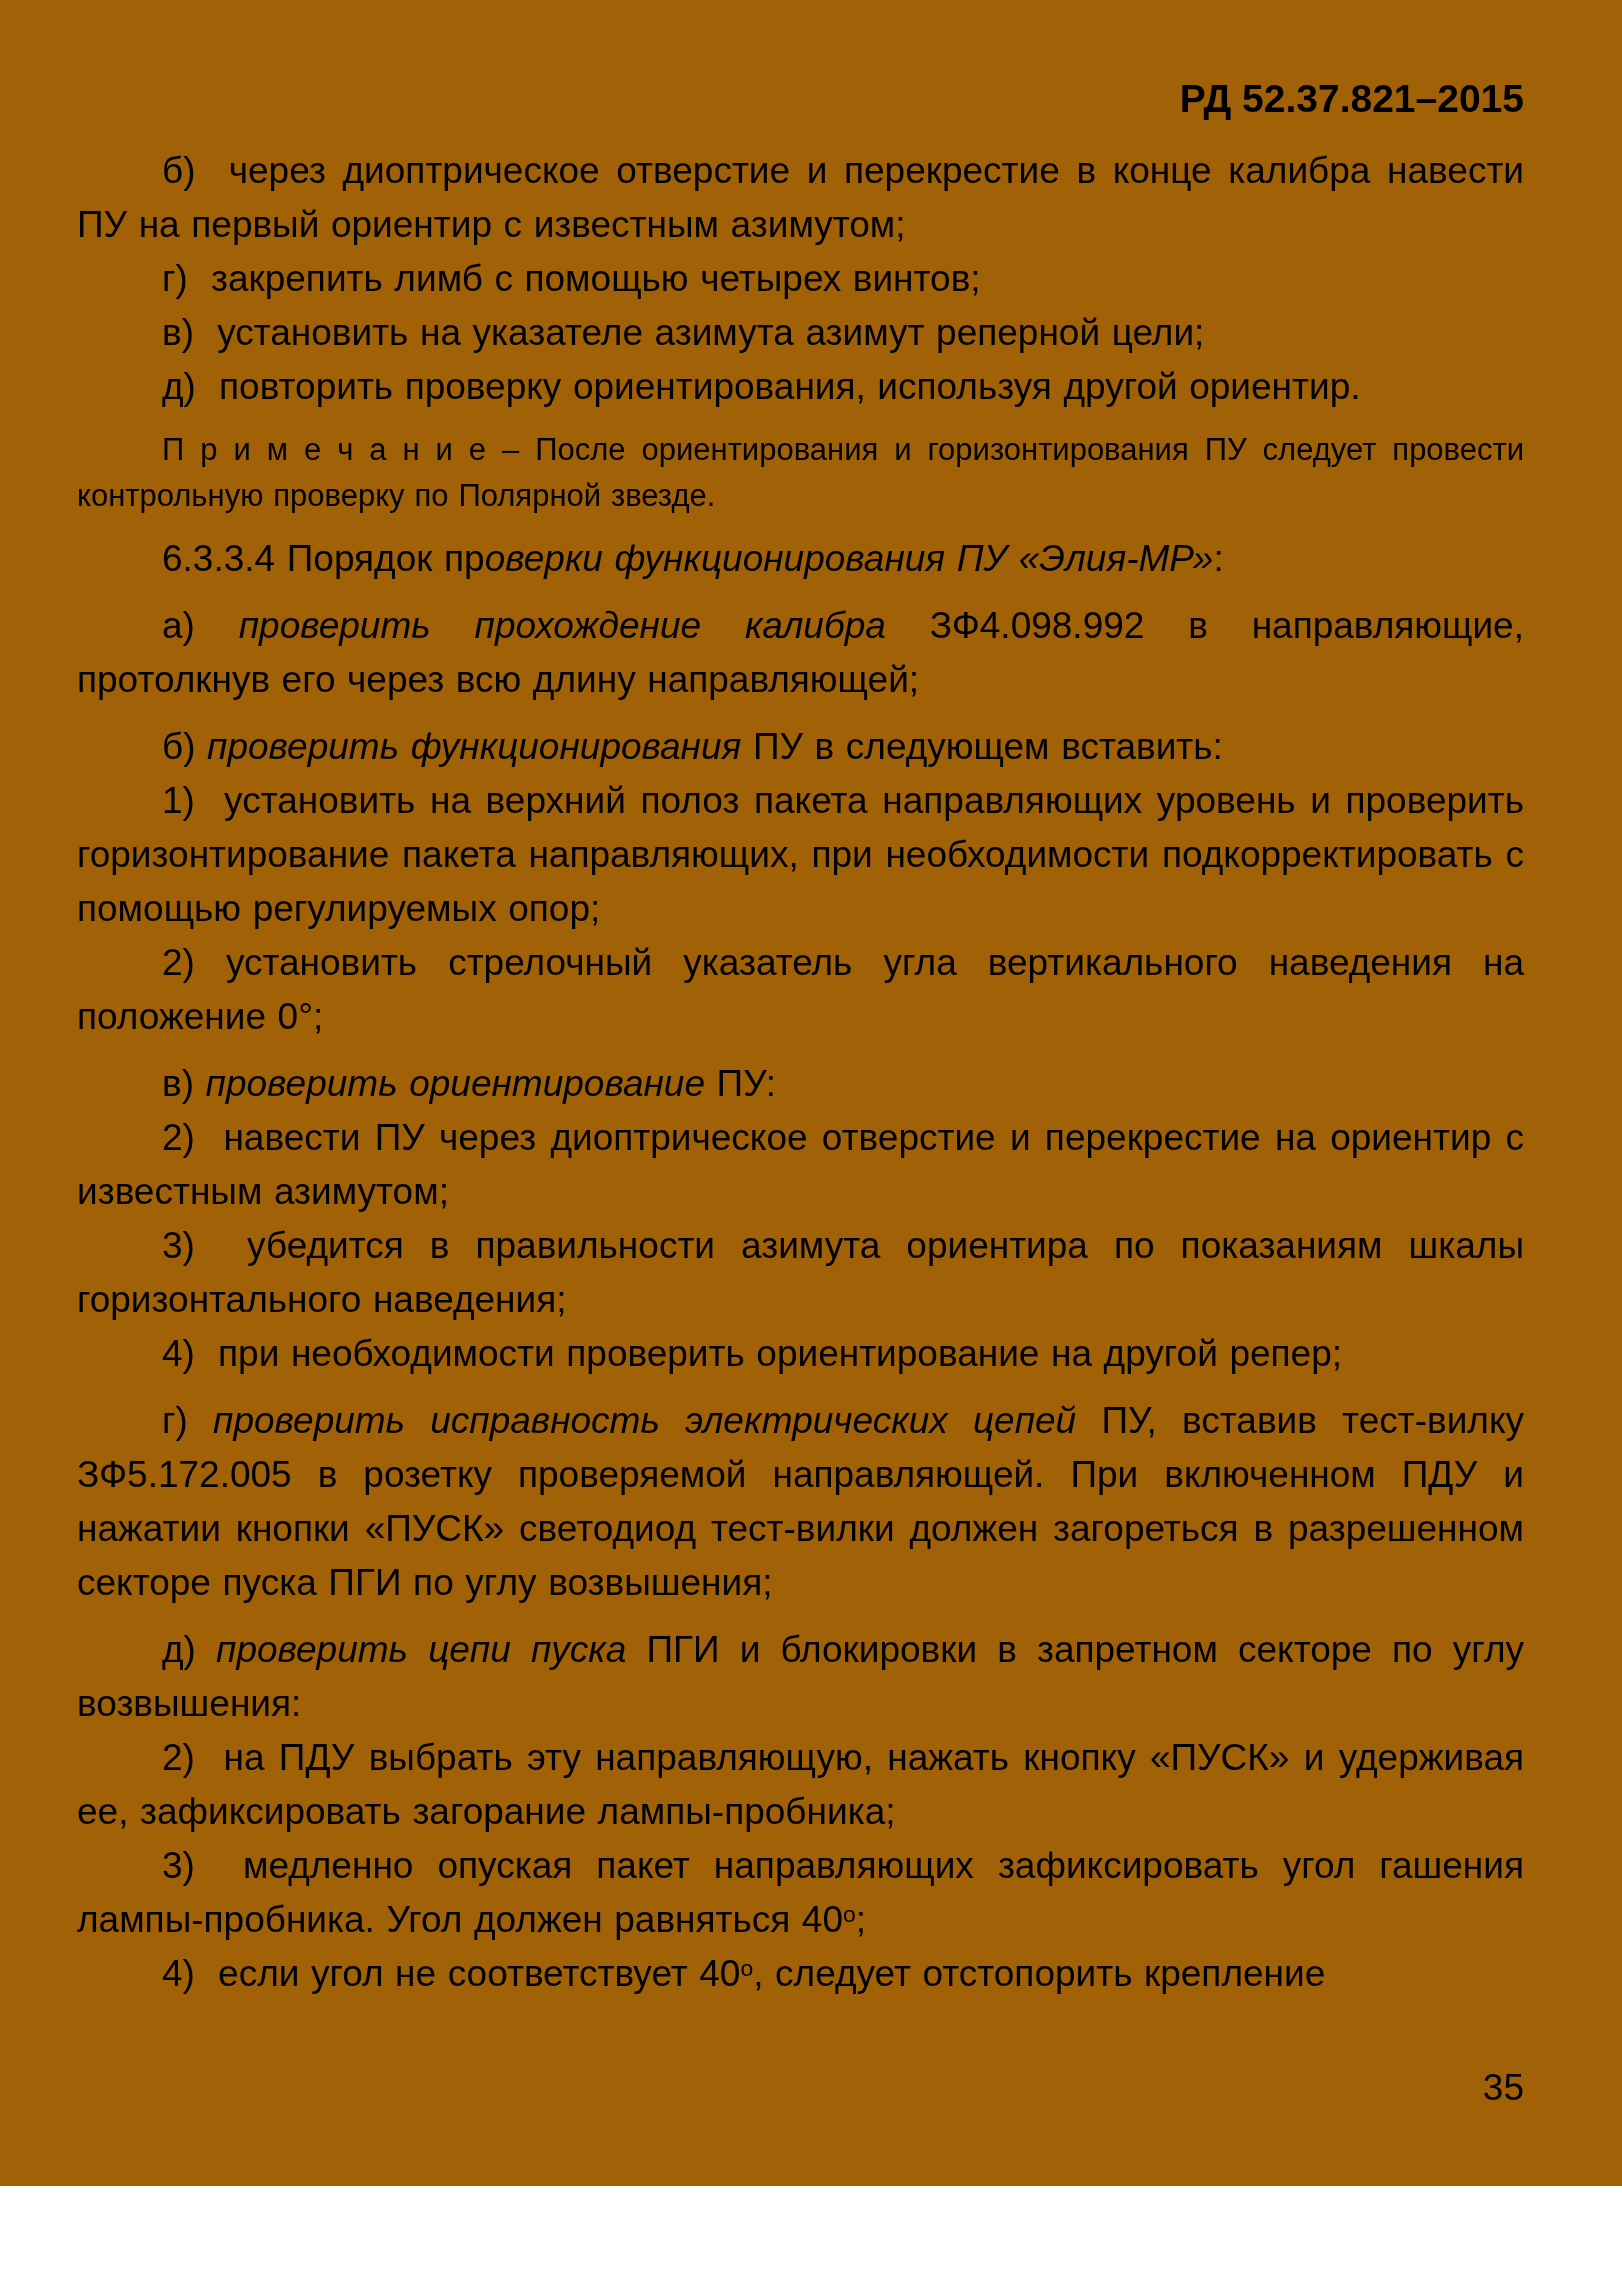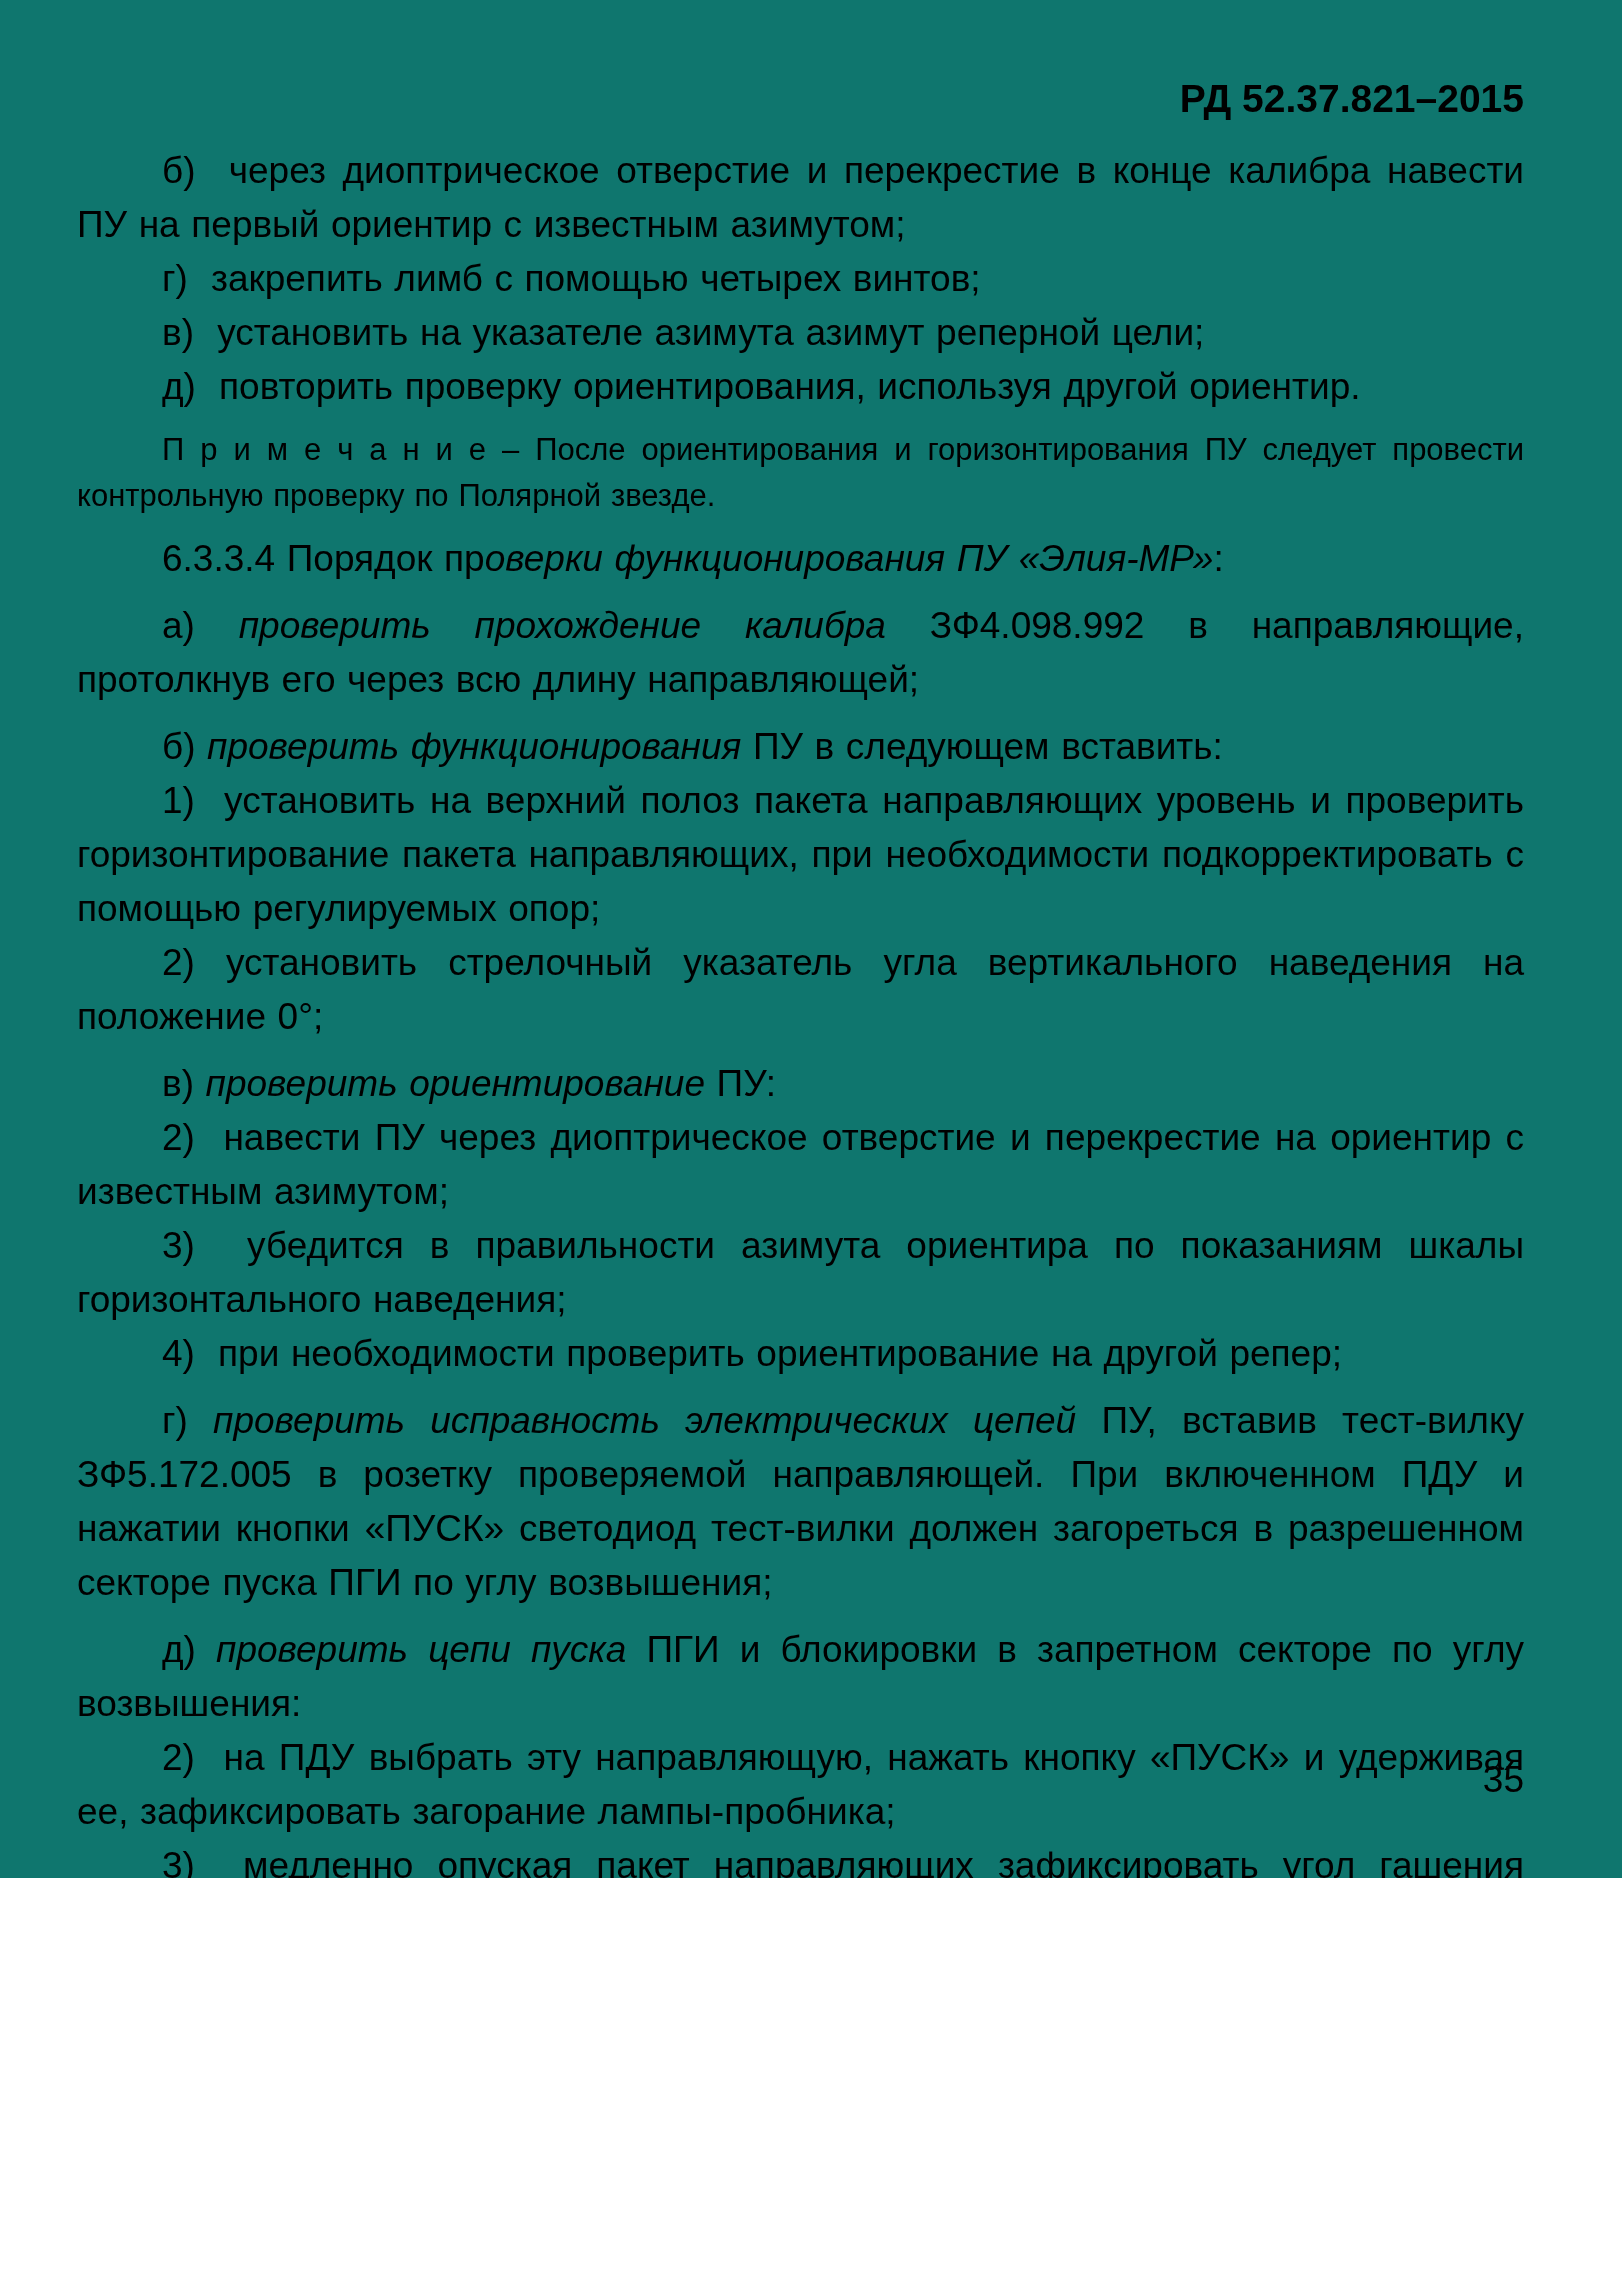--- a/index.html
+++ b/index.html
@@ -3,22 +3,22 @@
 <meta charset="utf-8">
 <style>
   html, body {
     margin: 0;
     padding: 0;
     background: #ffffff;
   }
   .page {
     position: relative;
     width: 1623px;
-    height: 1878px;
-    background: #0f766e;
+    height: 2186px;
+    background: #a16207;
     color: #000000;
     font-family: "Liberation Sans", sans-serif;
     overflow: hidden;
   }
   .content {
     position: absolute;
     left: 77px;
     top: 77px;
     width: 1447px;
   }
@@ -82,17 +82,18 @@
         <p class="para sub"><span>1)&nbsp; установить на верхний полоз пакета направляющих уровень и проверить горизонтирование пакета направляющих, при необходимости подкорректировать с помощью регулируемых опор;</span></p>
         <p class="para sub"><span>2) установить стрелочный указатель угла вертикального наведения на положение 0°;</span></p>
         <p class="para item mt"><span>в) </span><em>проверить ориентирование</em><span> ПУ:</span></p>
         <p class="para sub"><span>2)&nbsp; навести ПУ через диоптрическое отверстие и перекрестие на ориентир с известным азимутом;</span></p>
         <p class="para sub"><span>3)&nbsp; убедится в правильности азимута ориентира по показаниям шкалы горизонтального наведения;</span></p>
         <p class="para sub"><span>4)&nbsp; при необходимости проверить ориентирование на другой репер;</span></p>
         <p class="para item mt"><span>г) </span><em>проверить исправность электрических цепей</em><span> ПУ, вставив тест-вилку ЗФ5.172.005 в розетку проверяемой направляющей. При включенном ПДУ и нажатии кнопки «ПУСК» светодиод тест-вилки должен загореться в разрешенном секторе пуска ПГИ по углу возвышения;</span></p>
         <p class="para item mt"><span>д) </span><em>проверить цепи пуска</em><span> ПГИ и блокировки в запретном секторе по углу возвышения:</span></p>
         <p class="para sub"><span>2)&nbsp; на ПДУ выбрать эту направляющую, нажать кнопку «ПУСК» и удерживая ее, зафиксировать загорание лампы-пробника;</span></p>
         <p class="para sub"><span>3)&nbsp; медленно опуская пакет направляющих зафиксировать угол гашения лампы-пробника. Угол должен равняться 40</span><sup>о</sup><span>;</span></p>
+        <p class="para sub"><span>4)&nbsp; если угол не соответствует 40</span><sup>о</sup><span>, следует отстопорить крепление</span></p>
       </div>
   </div>
   <div class="page-number">35</div>
 </div>
 
 
 </body></html>

